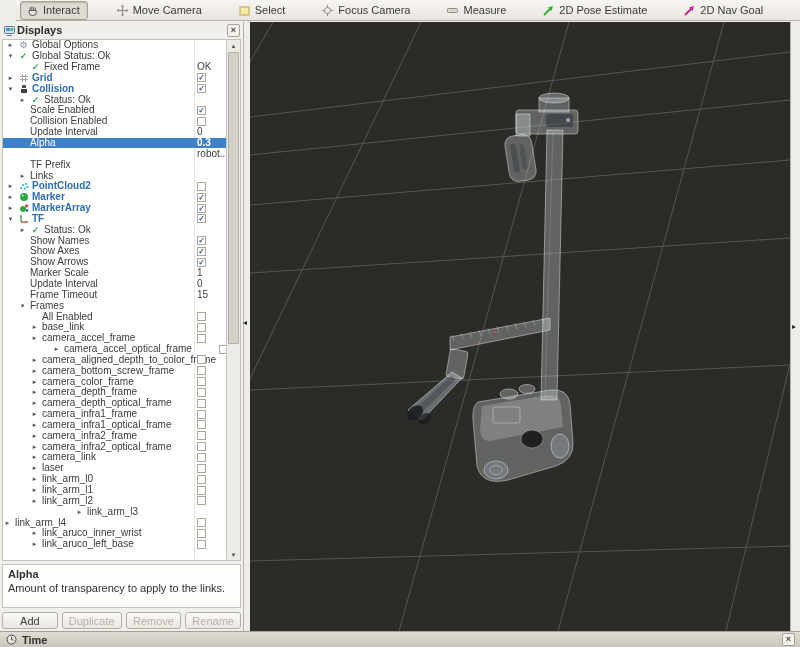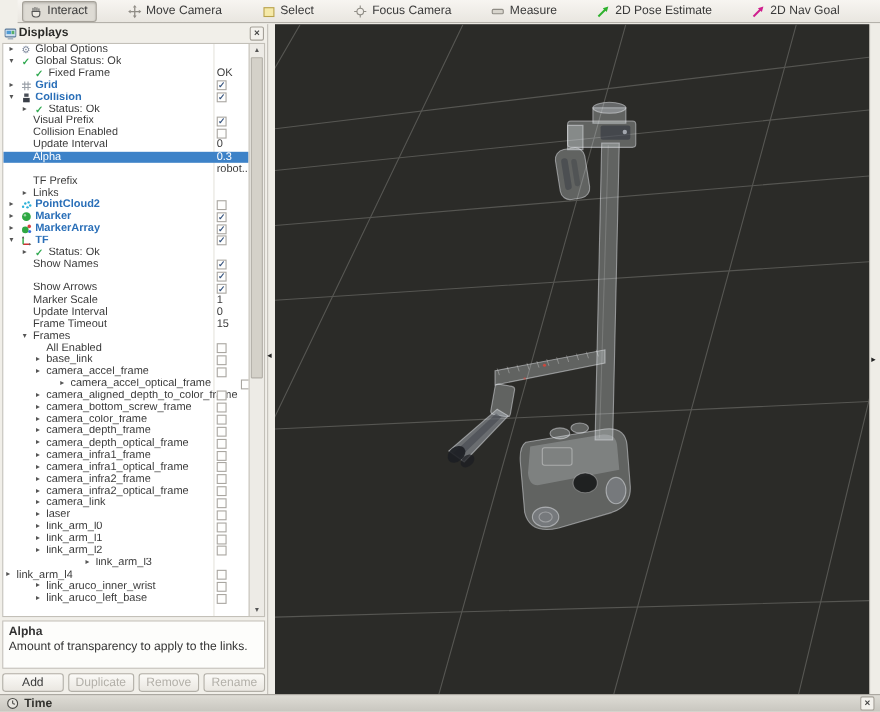--- a/index.html
+++ b/index.html
@@ -35,21 +35,21 @@
   .ricon{width:11px;flex:none;display:inline-flex;align-items:center;justify-content:center;}
   .ricon.check{color:#2fa84f;font-weight:bold;font-size:9px;}
   .ricon.gear{color:#7d889c;font-size:9px;}
   .rlabel{overflow:hidden;text-overflow:ellipsis;}
   .rlabel.disp{color:#2a6fb8;font-weight:bold;}
   .sel .rlabel,.sel .rlabel.disp{color:#fff;}
   .rctl{position:absolute;left:194px;top:0;height:100%;display:flex;align-items:center;}
   .cb{width:9px;height:9px;box-sizing:border-box;border:1px solid #a9a6a0;background:#fefefd;
     font-size:8px;line-height:7px;text-align:center;color:#33517d;font-weight:bold;}
   .rv{font-size:10px;}
-  .sel .rv{color:#fff;}
+  .sel .rv{color:#fff;font-weight:bold;}
   .sb{width:13px;flex:none;background:#edebe6;border-left:1px solid #c6c3bb;position:relative;
     font-size:7px;color:#555;}
   .sb-up,.sb-down{position:absolute;left:0;right:0;height:11px;text-align:center;line-height:11px;}
   .sb-up{top:0;} .sb-down{bottom:0;}
   .sb-thumb{position:absolute;left:1px;right:1px;top:12px;height:290px;background:#d4d1c9;
     border:1px solid #b2afa7;border-radius:1px;}
   .help-box{position:absolute;left:2px;right:2px;top:542px;height:44px;box-sizing:border-box;
     background:#fdfdfb;border:1px solid #c3c0b8;padding:3px 5px;font-size:11px;color:#333;}
   .help-box .ht{font-weight:bold;margin-bottom:2px;}
   .btn-row{position:absolute;left:2px;right:2px;top:590px;display:flex;gap:4px;}
@@ -228,21 +228,21 @@
           <div class="trow" style="padding-left: 15px;">
             <span class="rname">
               <span class="exp">▸</span>
               <span class="ricon check">✓</span>
               <span class="rlabel">Status: Ok</span>
             </span>
           </div>
           <div class="trow" style="padding-left: 15px;">
             <span class="rname">
               <span class="exp"></span>
-              <span class="rlabel">Visual Prefix</span>
+              <span class="rlabel">Scale Enabled</span>
             </span>
             <span class="rctl">
               <span class="cb on">✓</span>
             </span>
           </div>
           <div class="trow" style="padding-left: 15px;">
             <span class="rname">
               <span class="exp"></span>
               <span class="rlabel">Collision Enabled</span>
             </span>
@@ -365,20 +365,24 @@
           <div class="trow" style="padding-left: 15px;">
             <span class="rname">
               <span class="exp"></span>
               <span class="rlabel">Show Names</span>
             </span>
             <span class="rctl">
               <span class="cb on">✓</span>
             </span>
           </div>
           <div class="trow" style="padding-left: 15px;">
+            <span class="rname">
+              <span class="exp"></span>
+              <span class="rlabel">Show Axes</span>
+            </span>
             <span class="rctl">
               <span class="cb on">✓</span>
             </span>
           </div>
           <div class="trow" style="padding-left: 15px;">
             <span class="rname">
               <span class="exp"></span>
               <span class="rlabel">Show Arrows</span>
             </span>
             <span class="rctl">

